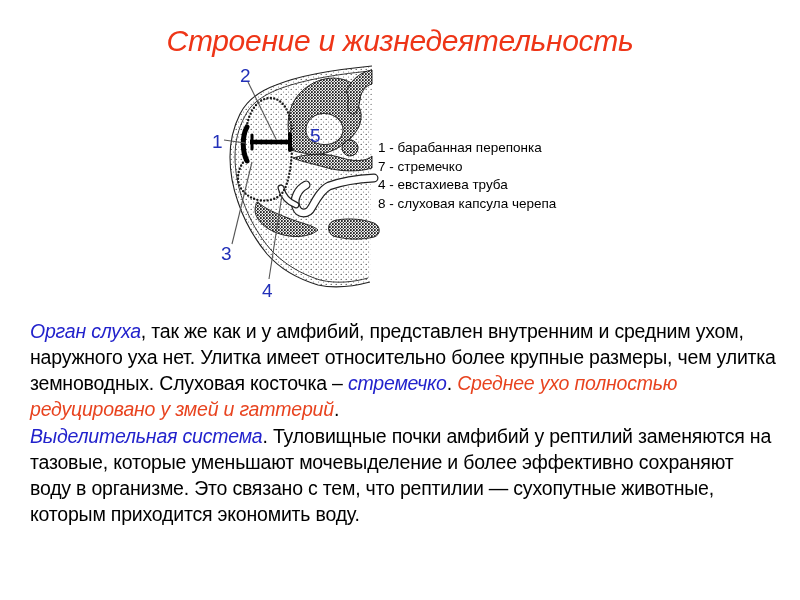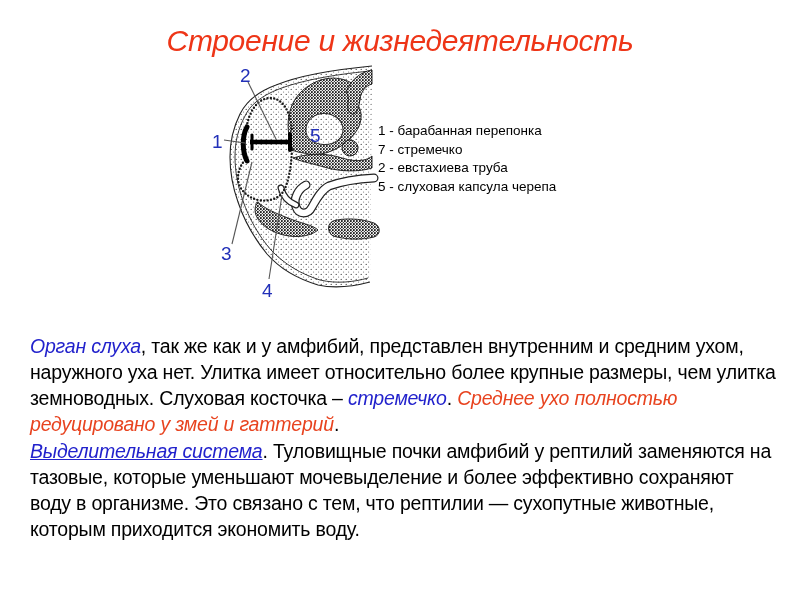--- a/index.html
+++ b/index.html
@@ -14,31 +14,31 @@
     position:relative;width:800px;height:600px;background:#ffffff;
     font-family:"Liberation Sans",sans-serif;overflow:hidden;margin:0 auto;
   }
   .title{
     position:absolute;left:0;right:0;top:24px;text-align:center;
     font-size:30px;font-style:italic;letter-spacing:-0.3px;
     color:var(--title-red);
   }
   .diagram{position:absolute;left:200px;top:58px;width:200px;height:260px;}
   .legend{
-    position:absolute;left:378px;top:122px;
+    position:absolute;left:378px;top:139px;
     font-size:13.5px;line-height:18.7px;color:var(--ink);white-space:nowrap;
   }
   .body-text{
-    position:absolute;left:30px;top:333px;width:748px;
+    position:absolute;left:30px;top:318px;width:748px;
     font-size:19.5px;line-height:26px;letter-spacing:-0.2px;color:var(--ink);
   }
   .body-text p{margin:0 0 1px 0;}
   .s-plain{color:var(--ink);}
   .s-blue-i{color:var(--text-blue);font-style:italic;}
-  .s-blue-iu{color:var(--text-blue);font-style:italic;text-decoration:underline;}
+  .s-blue-iu{color:var(--text-blue);font-style:italic;}
   .s-red-i{color:var(--text-red);font-style:italic;}
   .num-label{font-family:"Liberation Sans",sans-serif;font-size:19px;fill:var(--label-blue);}
 </style>
 </head>
 <body>
 
 <div class="slide">
 
   <div class="title">Строение и жизнедеятельность</div>
 
@@ -110,22 +110,22 @@
     <text class="num-label" x="12" y="90">1</text>
     <text class="num-label" x="40" y="24">2</text>
     <text class="num-label" x="21" y="202">3</text>
     <text class="num-label" x="62" y="239">4</text>
     <text class="num-label" x="110" y="84">5</text>
   </svg>
 
   <div class="legend">
       <div>1 - барабанная перепонка</div>
       <div>7 - стремечко</div>
-      <div>2 - евстахиева труба</div>
-      <div>5 - слуховая капсула черепа</div>
+      <div>4 - евстахиева труба</div>
+      <div>8 - слуховая капсула черепа</div>
     </div>
 
   <div class="body-text">
       <p><span class="s-blue-i">Орган слуха</span><span class="s-plain">, так же как и у амфибий, представлен внутренним и средним ухом, наружного уха нет. Улитка имеет относительно более крупные размеры, чем улитка земноводных. Слуховая косточка – </span><span class="s-blue-i">стремечко</span><span class="s-plain">. </span><span class="s-red-i">Среднее ухо полностью редуцировано у змей и гаттерий</span><span class="s-plain">.</span></p>
       <p><span class="s-blue-iu">Выделительная система</span><span class="s-plain">. Туловищные почки амфибий у рептилий заменяются на тазовые, которые уменьшают мочевыделение и более эффективно сохраняют воду в организме. Это связано с тем, что рептилии — сухопутные животные, которым приходится экономить воду.</span></p>
     </div>
 
 </div>
 
 </body></html>

